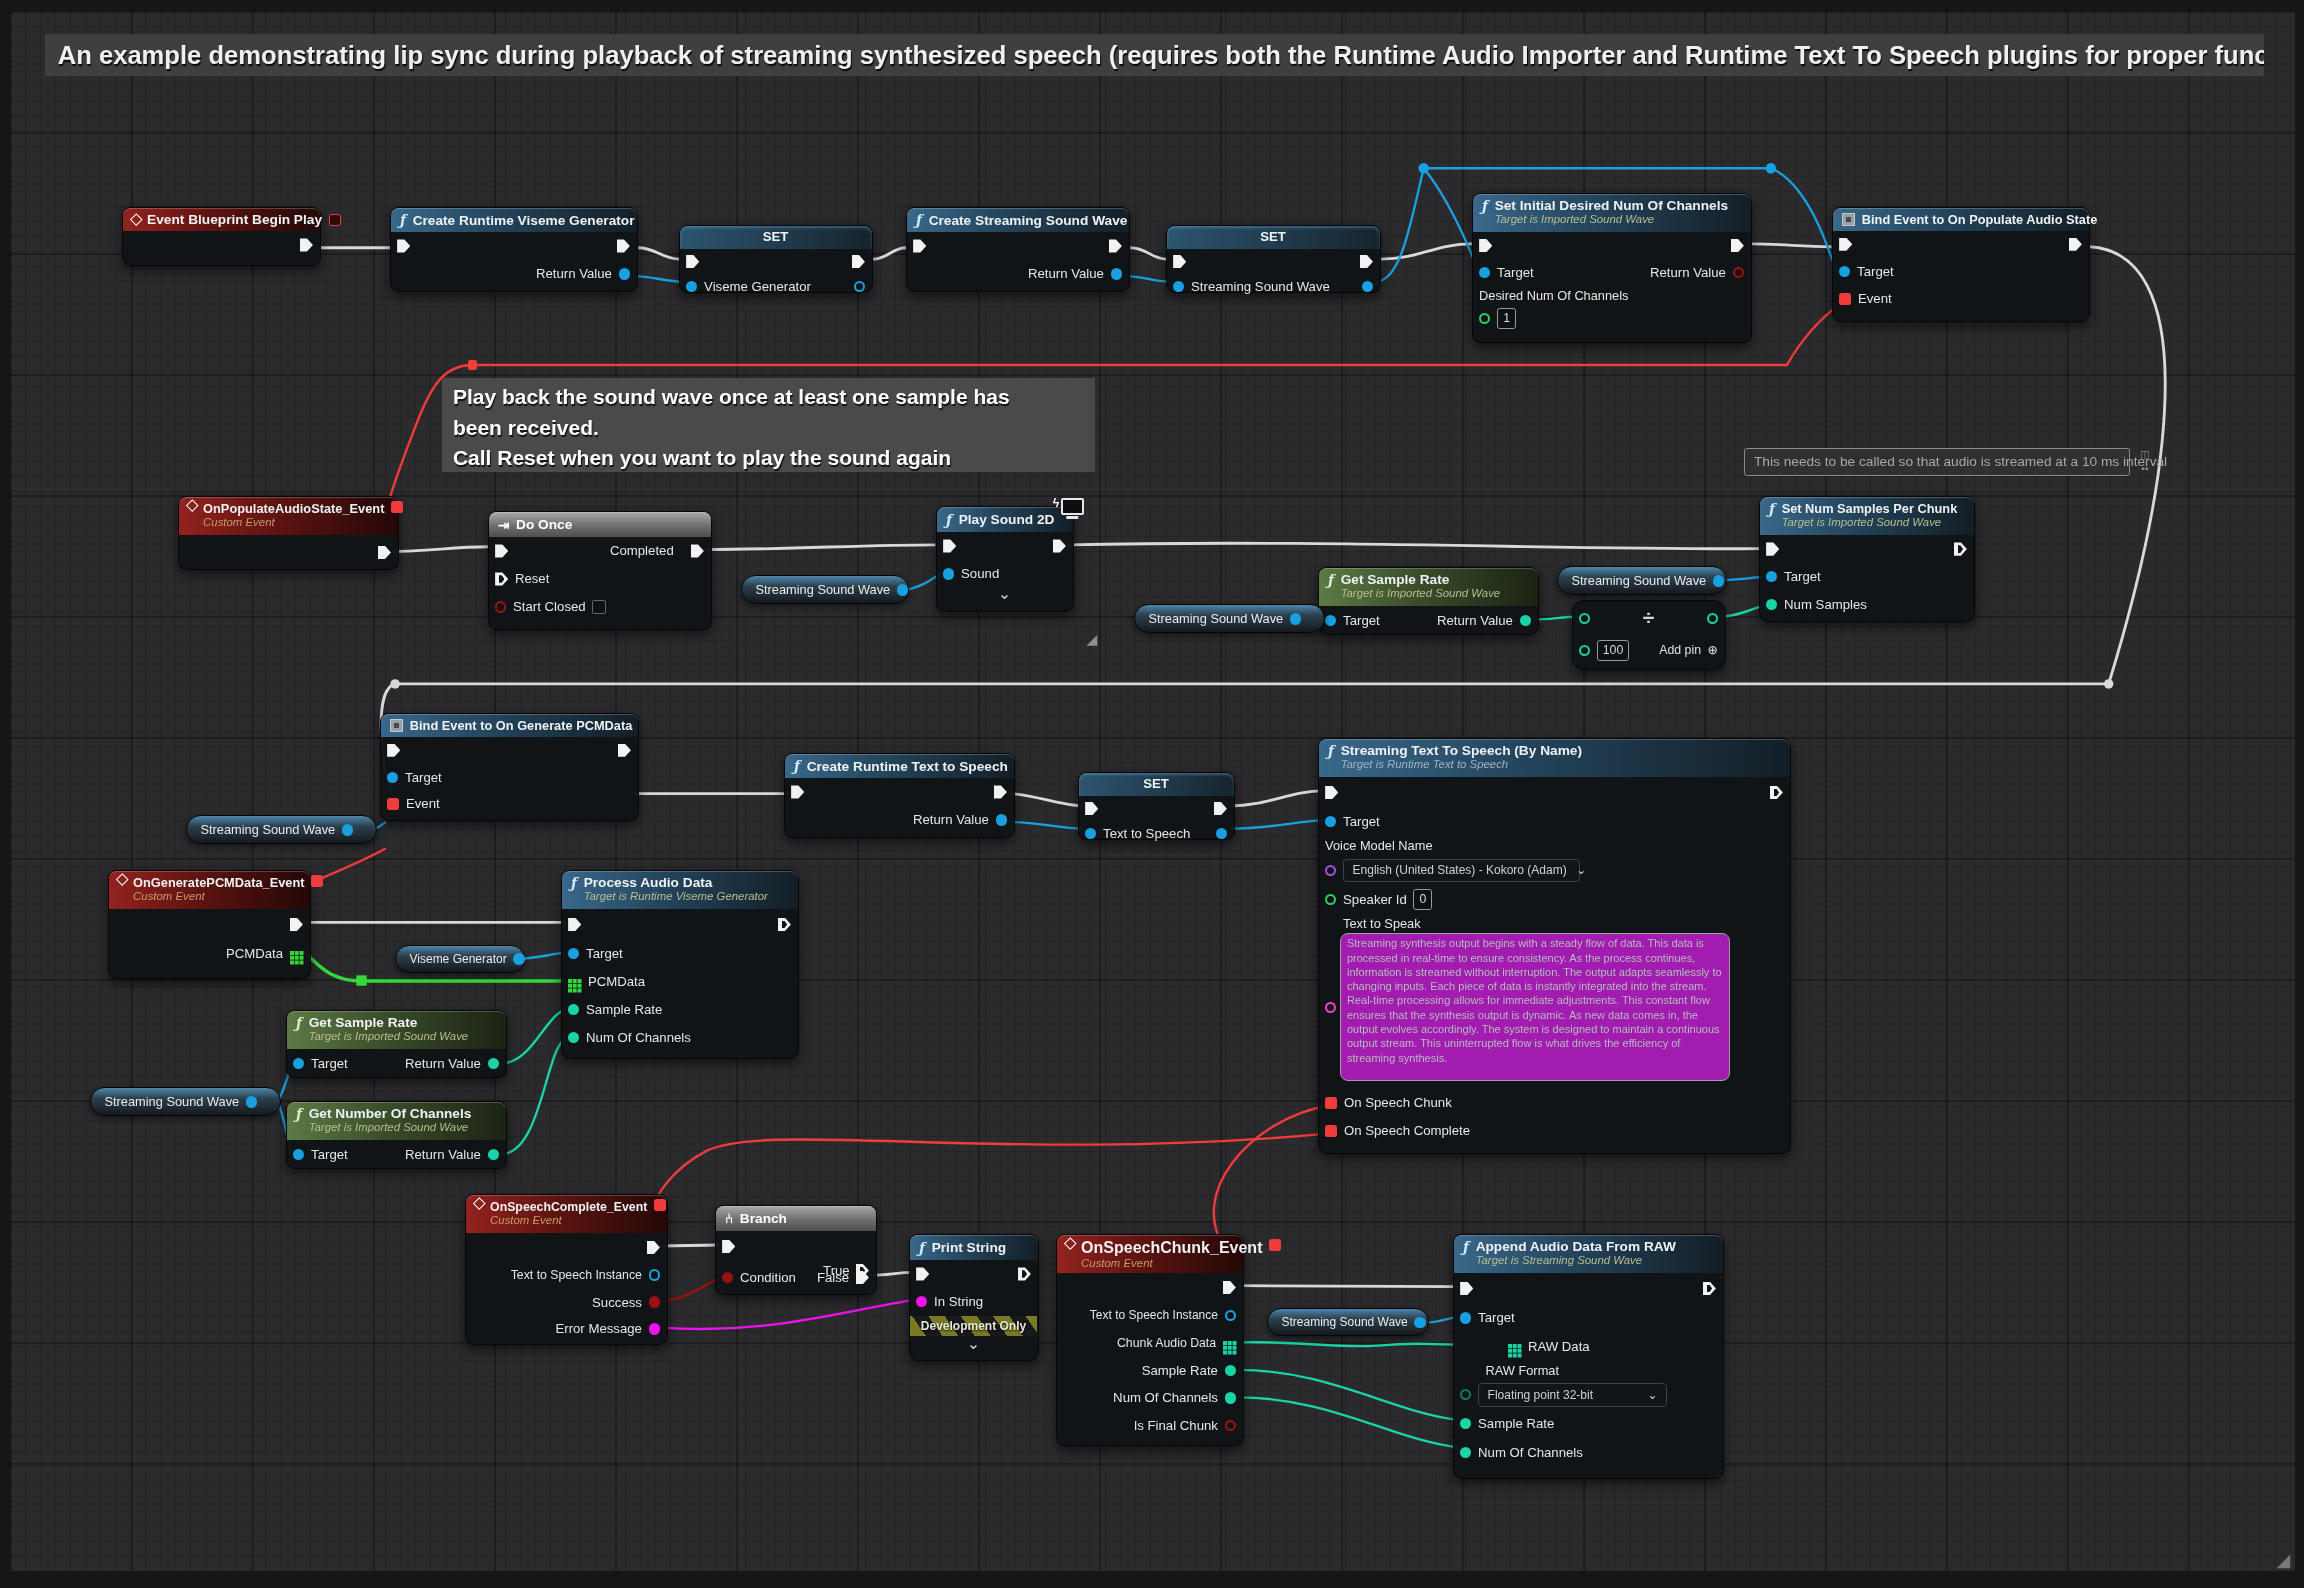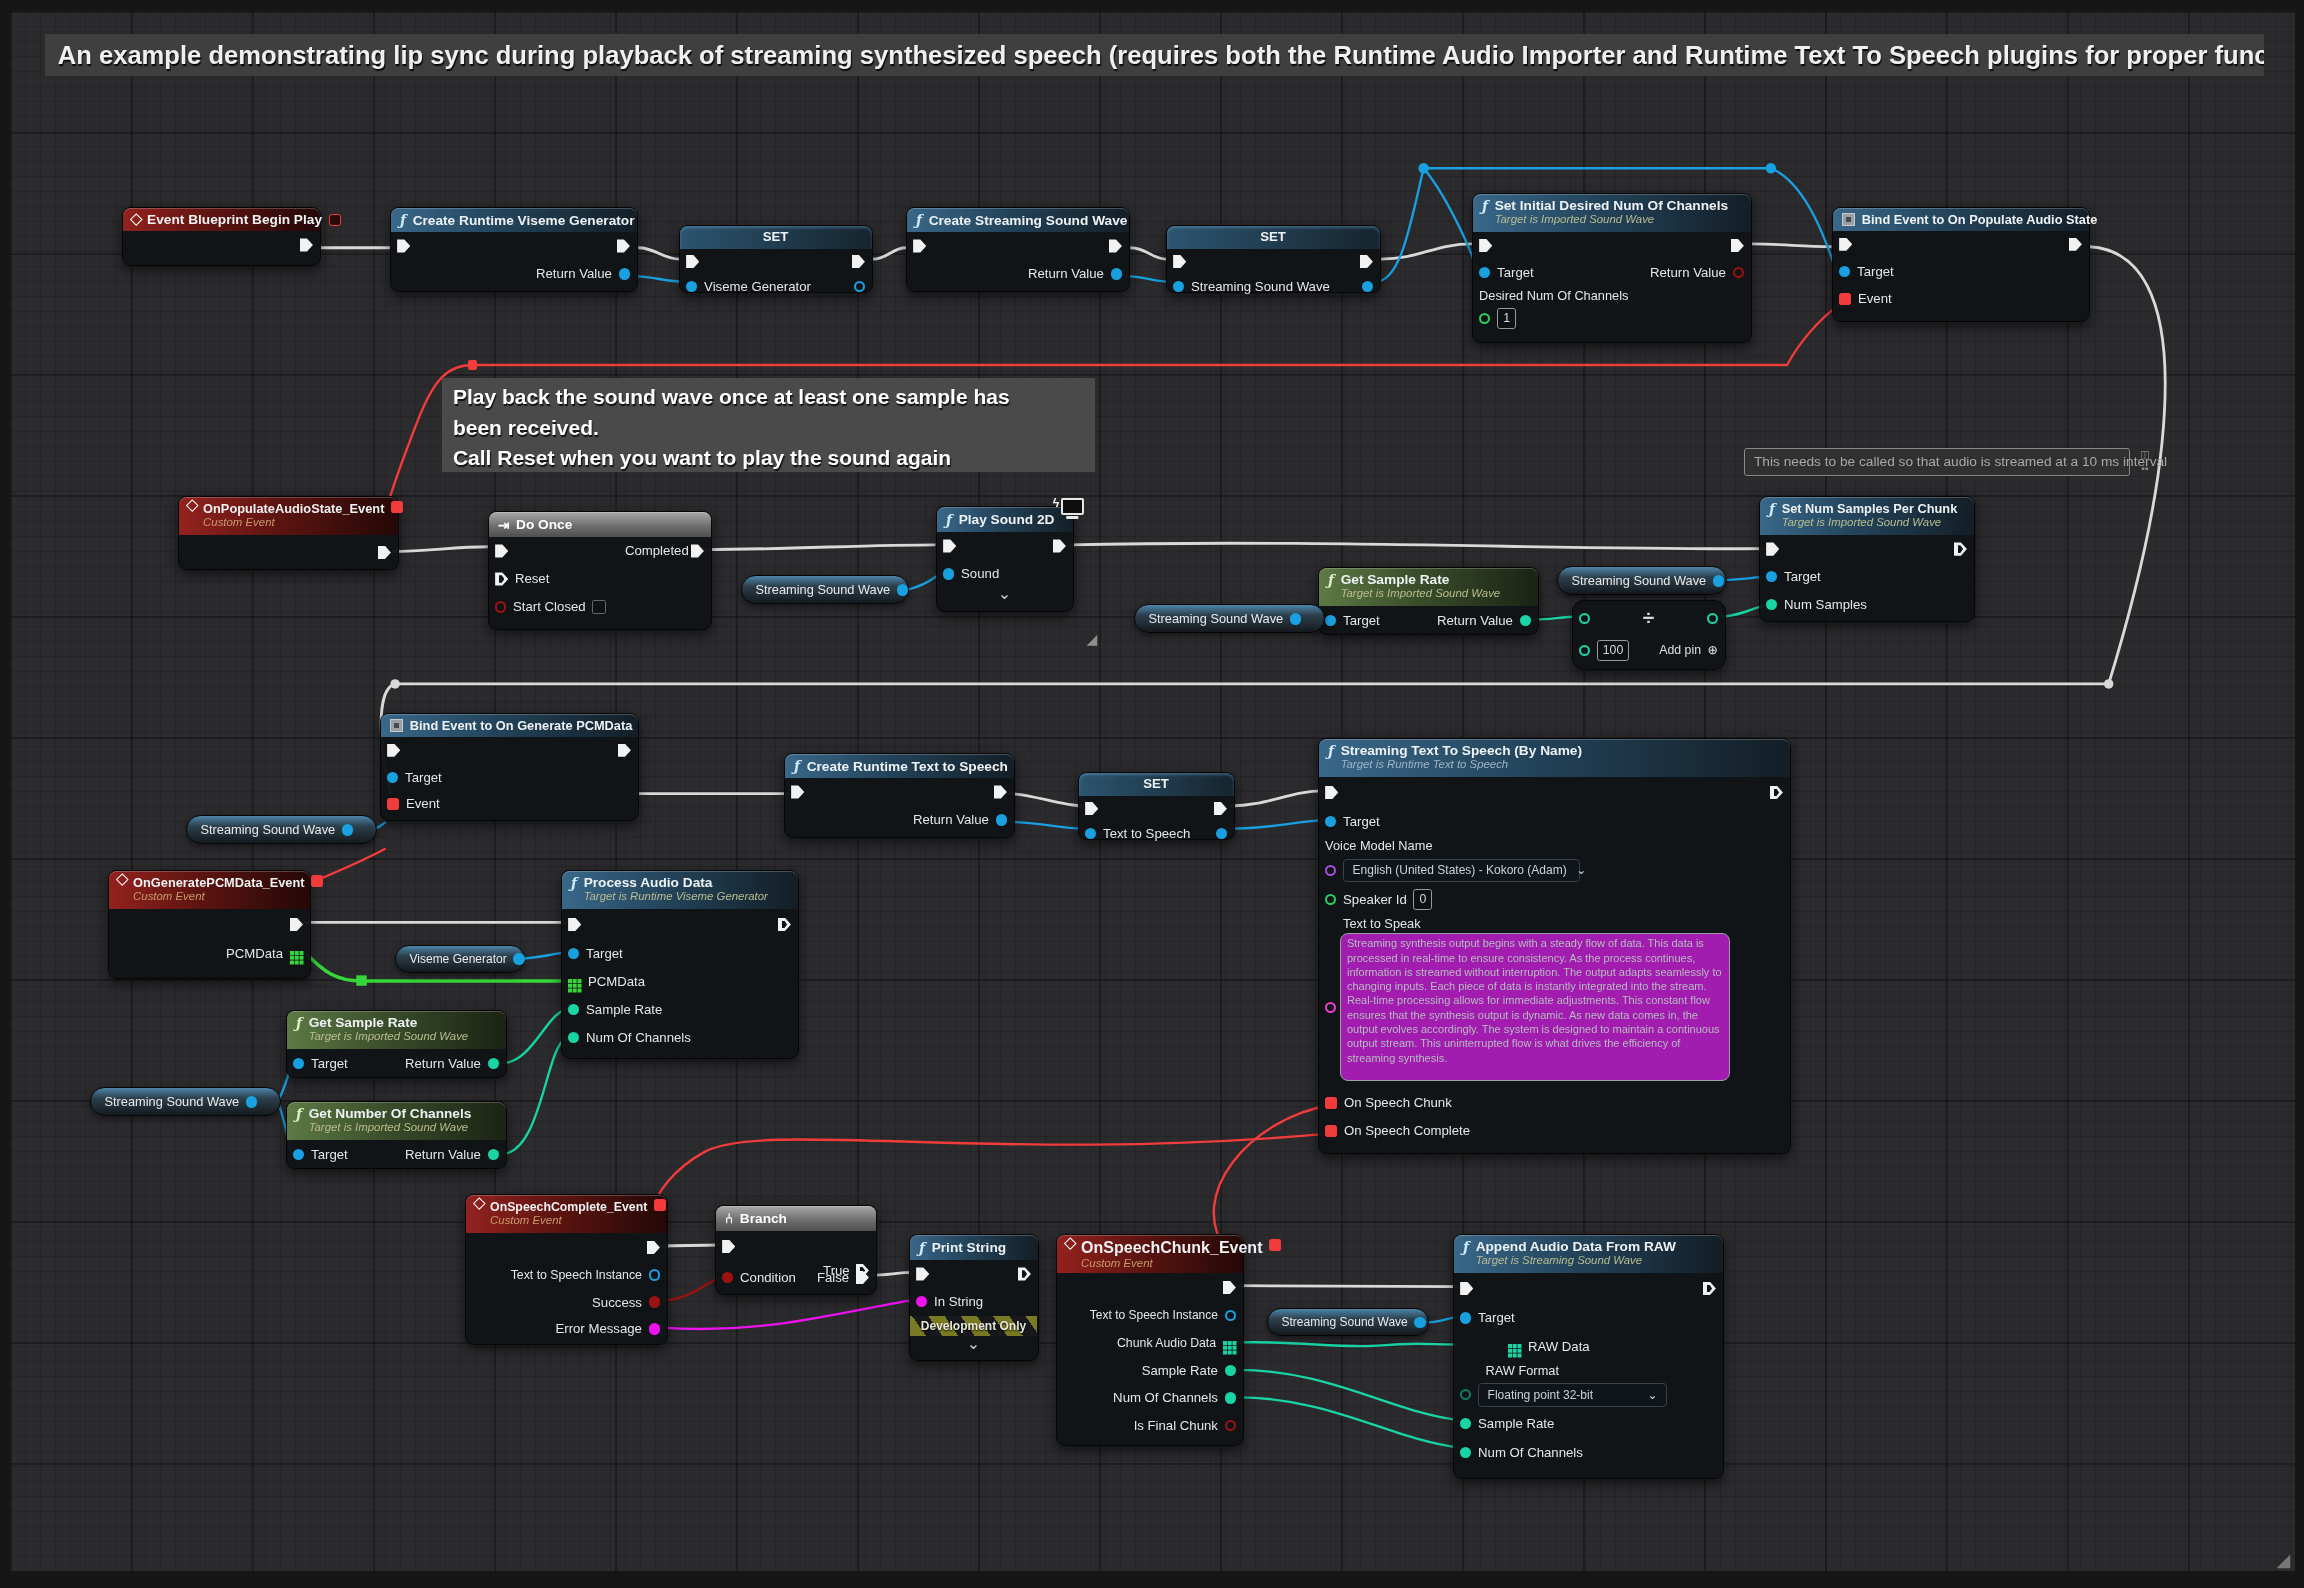--- a/index.html
+++ b/index.html
@@ -319,21 +319,21 @@
         </div>
 </div>
 
 <div class="node" style="left:478px;top:500px;width:224px;height:119px;">
   <div class="hdr hdr-gray" style="height:24.6px;">
           <span style="font-weight:bold;">⇥</span>
           <span class="ttl">Do Once</span>
         </div>
   <div class="row split">
           <span class="px"></span>
-          <span style="display:flex;align-items:center;gap:2px;text-align:center;">
+          <span style="display:flex;align-items:center;gap:17px;text-align:center;">
             <span class="lbl">Completed</span>
             <span class="px"></span>
           </span>
         </div>
   <div class="row">
           <span class="px pxo"></span>
           <span class="lbl">Reset</span>
         </div>
   <div class="row">
           <span class="pc pco c-dred"></span>

